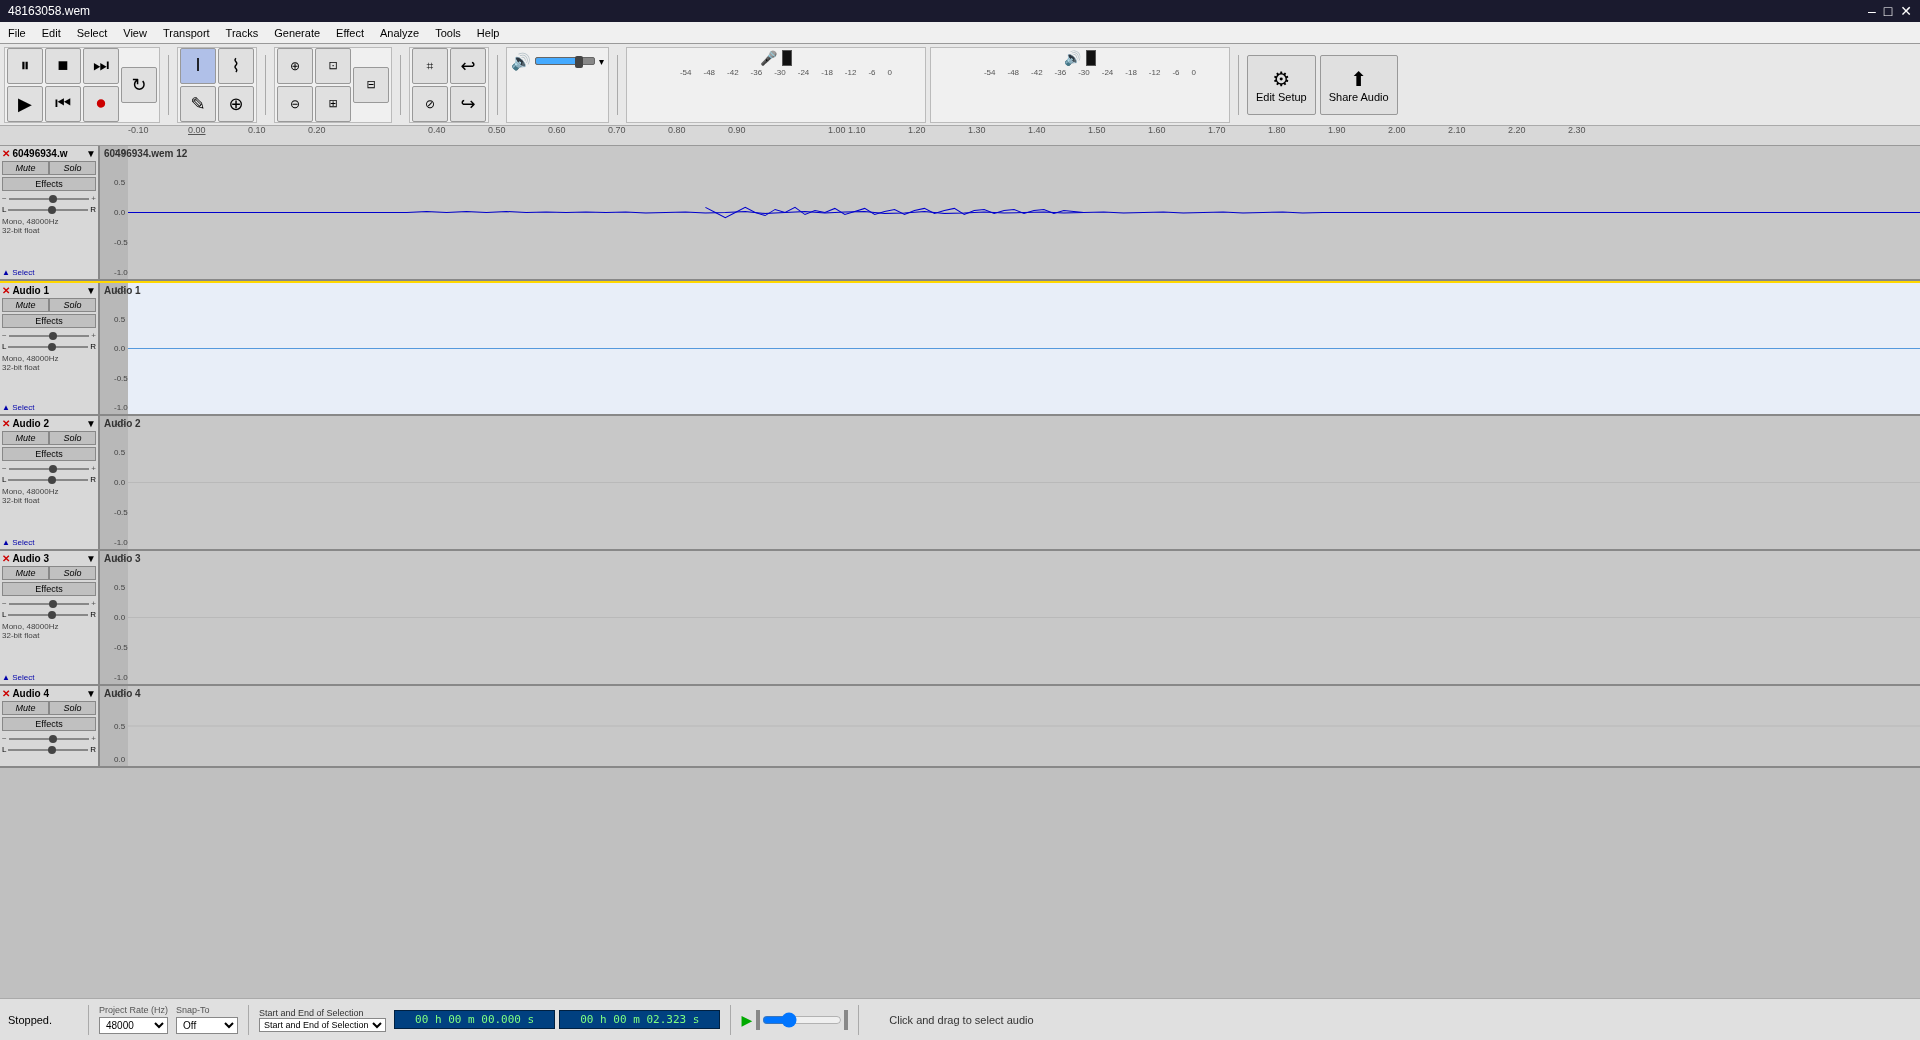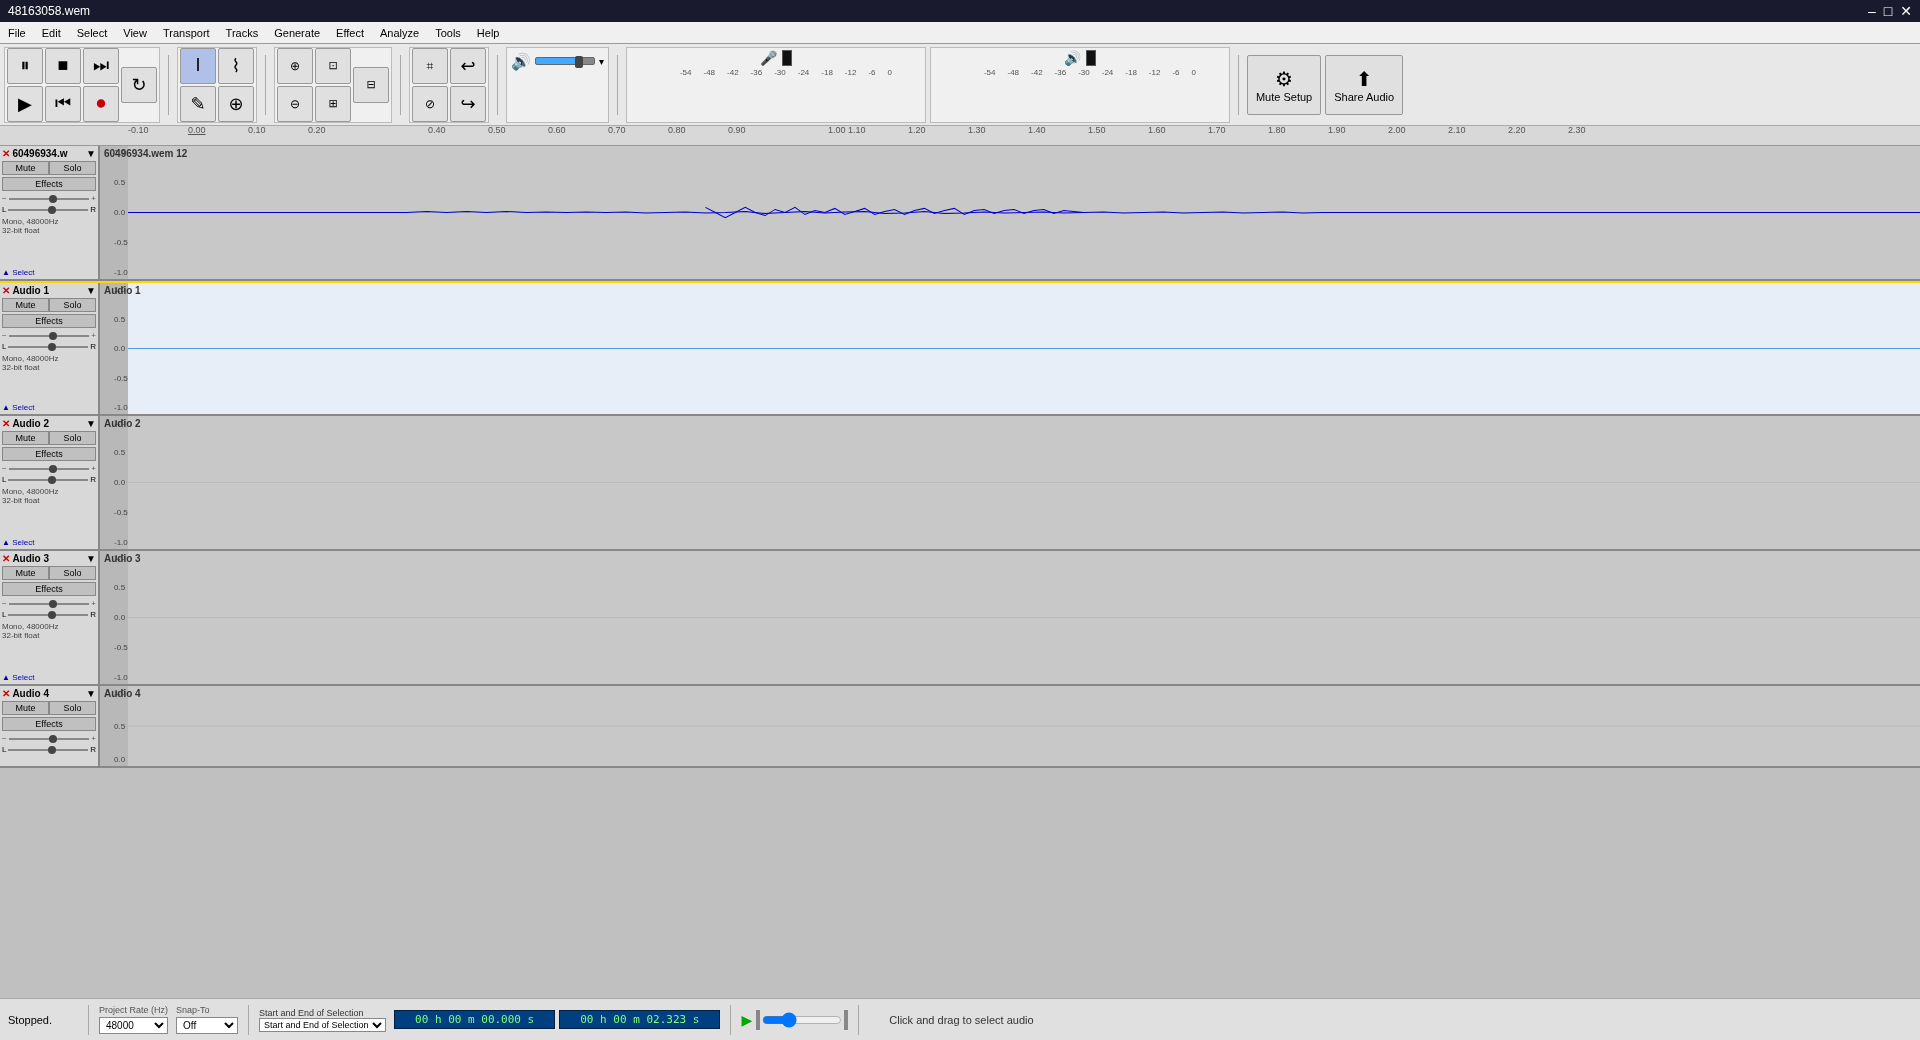--- a/index.html
+++ b/index.html
@@ -151,20 +151,21 @@
       white-space: nowrap;
     }
     .track-dropdown {
       font-size: 10px;
       cursor: pointer;
     }
     .track-btns {
       display: flex;
       gap: 0;
       margin-bottom: 2px;
+      font-style: italic;
     }
     .track-btn {
       flex: 1;
       background: #c0c0c0;
       border: 1px solid #888;
       cursor: pointer;
       font-size: 9px;
       padding: 1px 2px;
       text-align: center;
     }
@@ -470,21 +471,21 @@
         <span>-12</span>
         <span>-6</span>
         <span>0</span>
     </div>
   </div>
 
   <div class="sep"></div>
 
   <div class="toolbar-special-btn">
     <span class="toolbar-icon">⚙</span>
-    <span>Mute Setup</span>
+    <span>Edit Setup</span>
   </div>
 
   <div class="toolbar-special-btn">
     <span class="toolbar-icon">⬆</span>
     <span>Share Audio</span>
   </div>
 </div>
 
 <div id="ruler">
   <div style="width:28px; flex-shrink:0; background:#d0d0d0;"></div>

